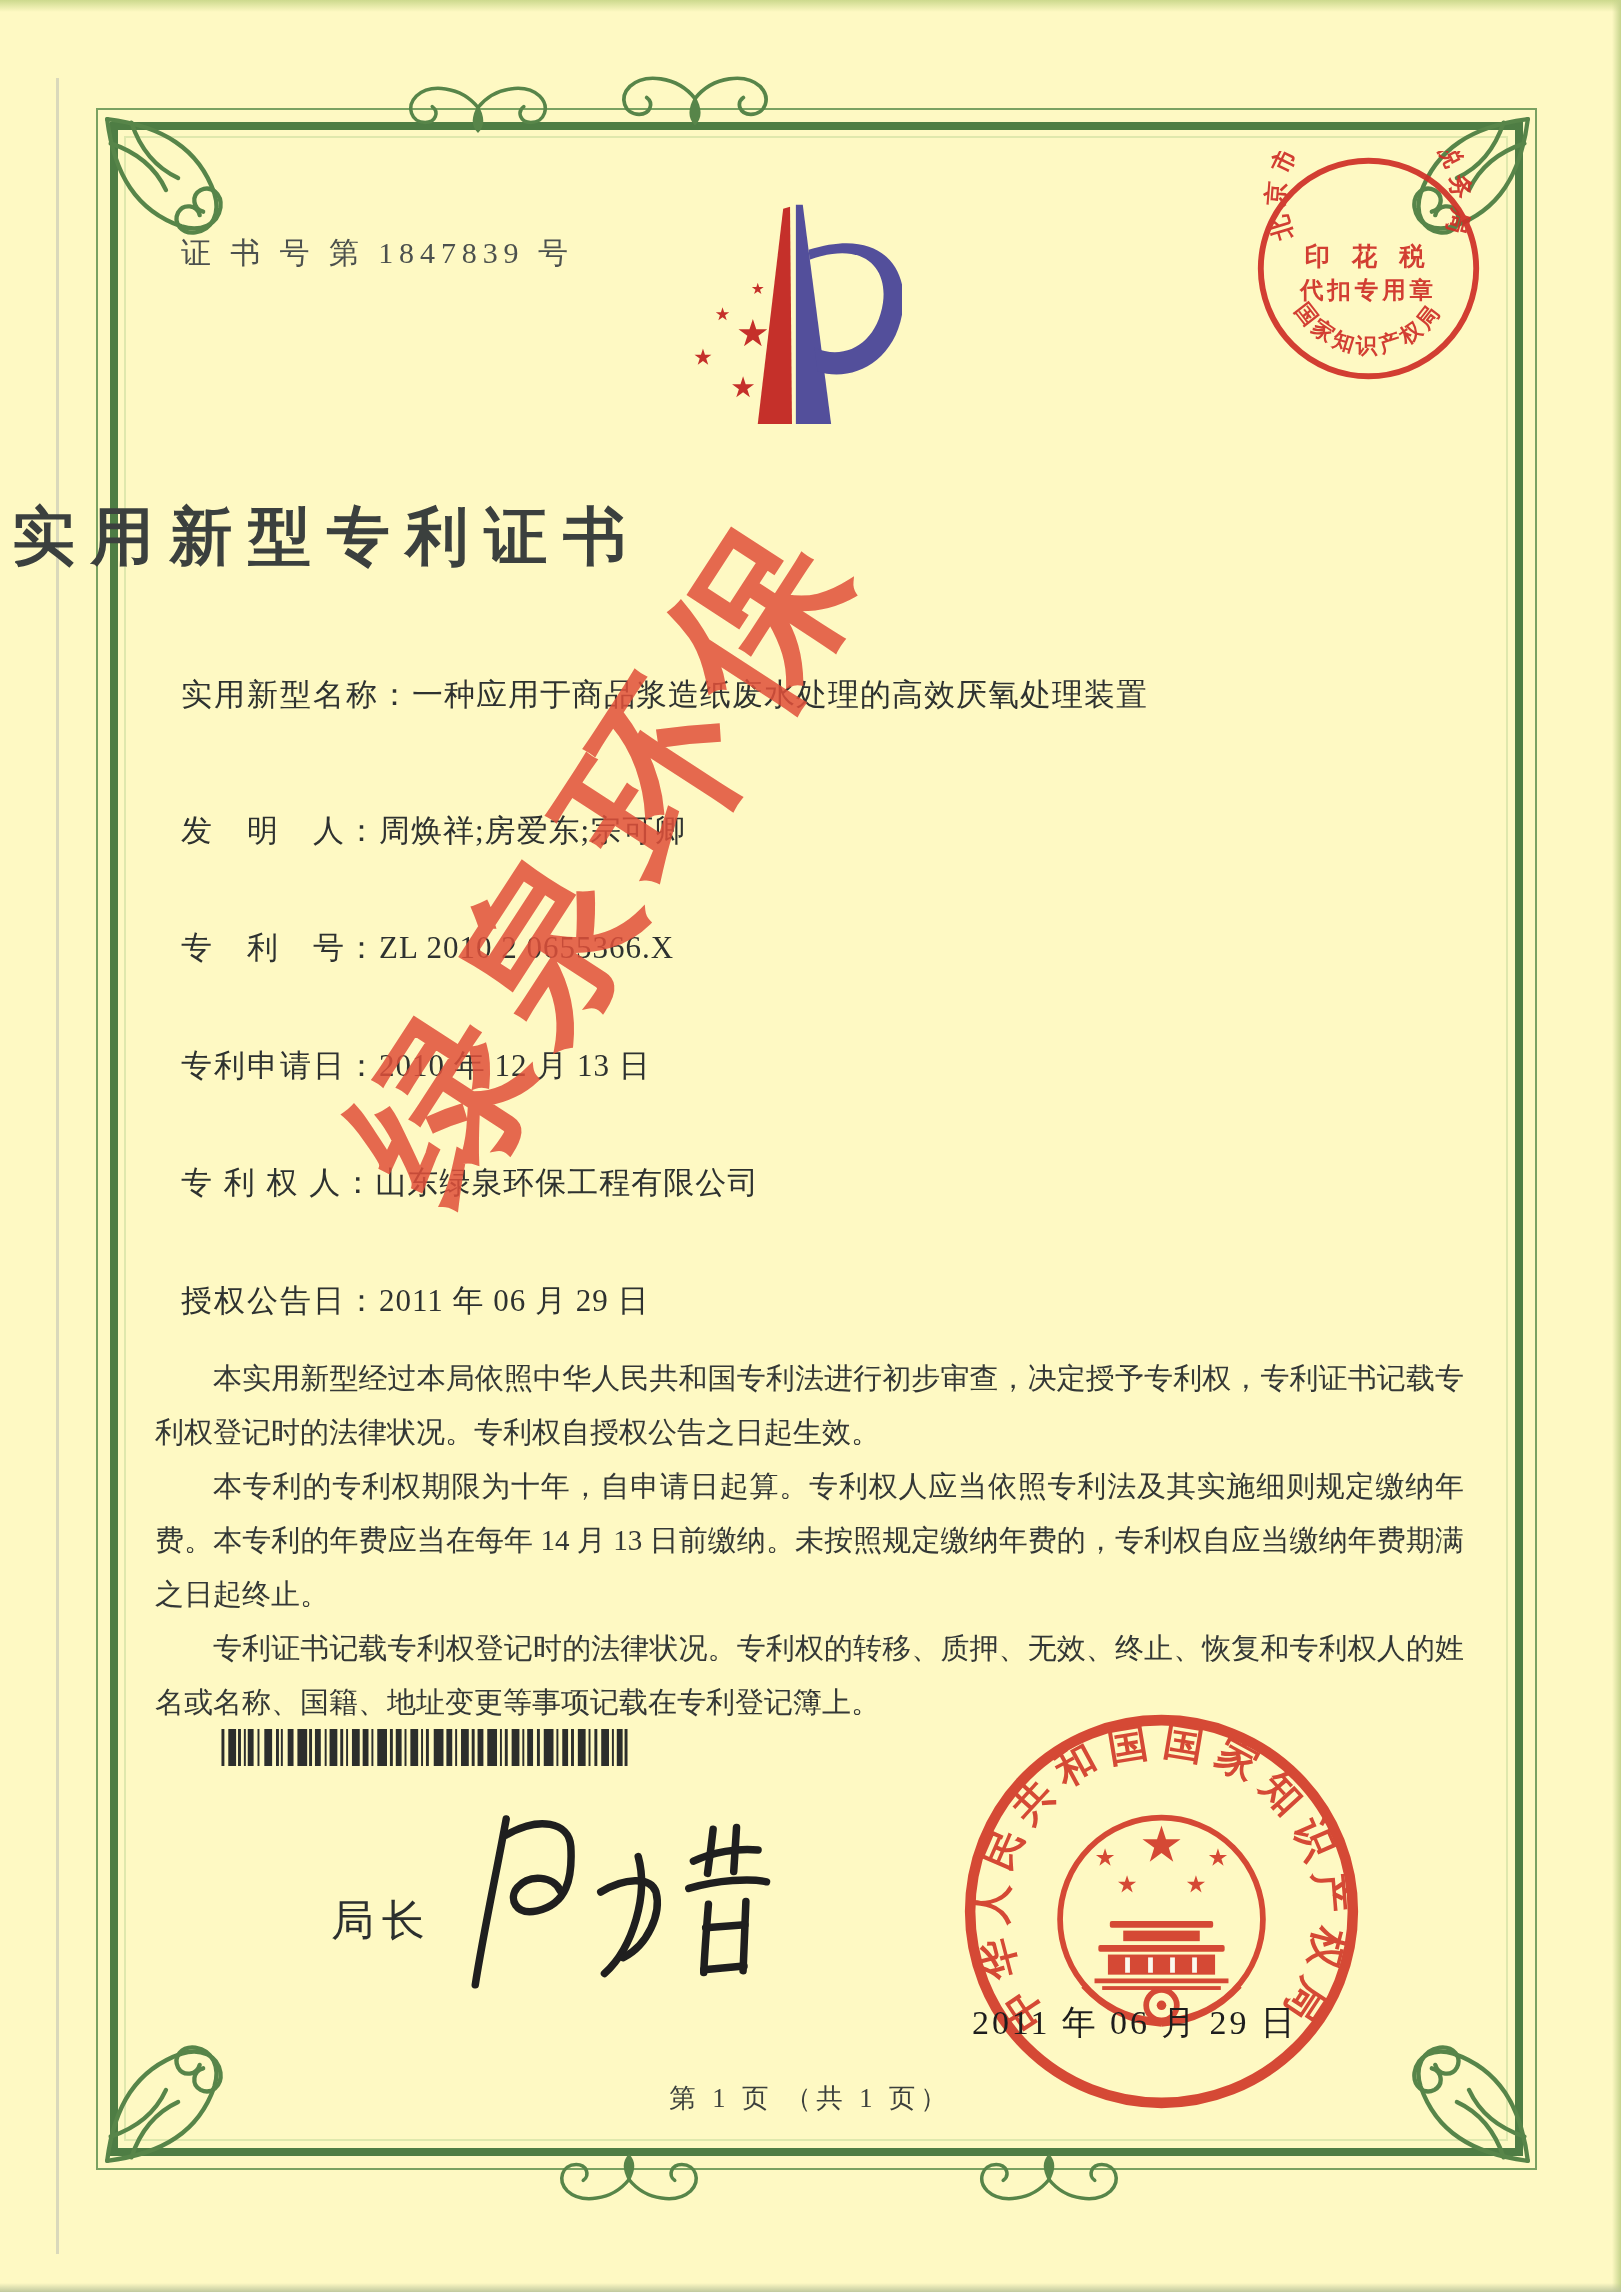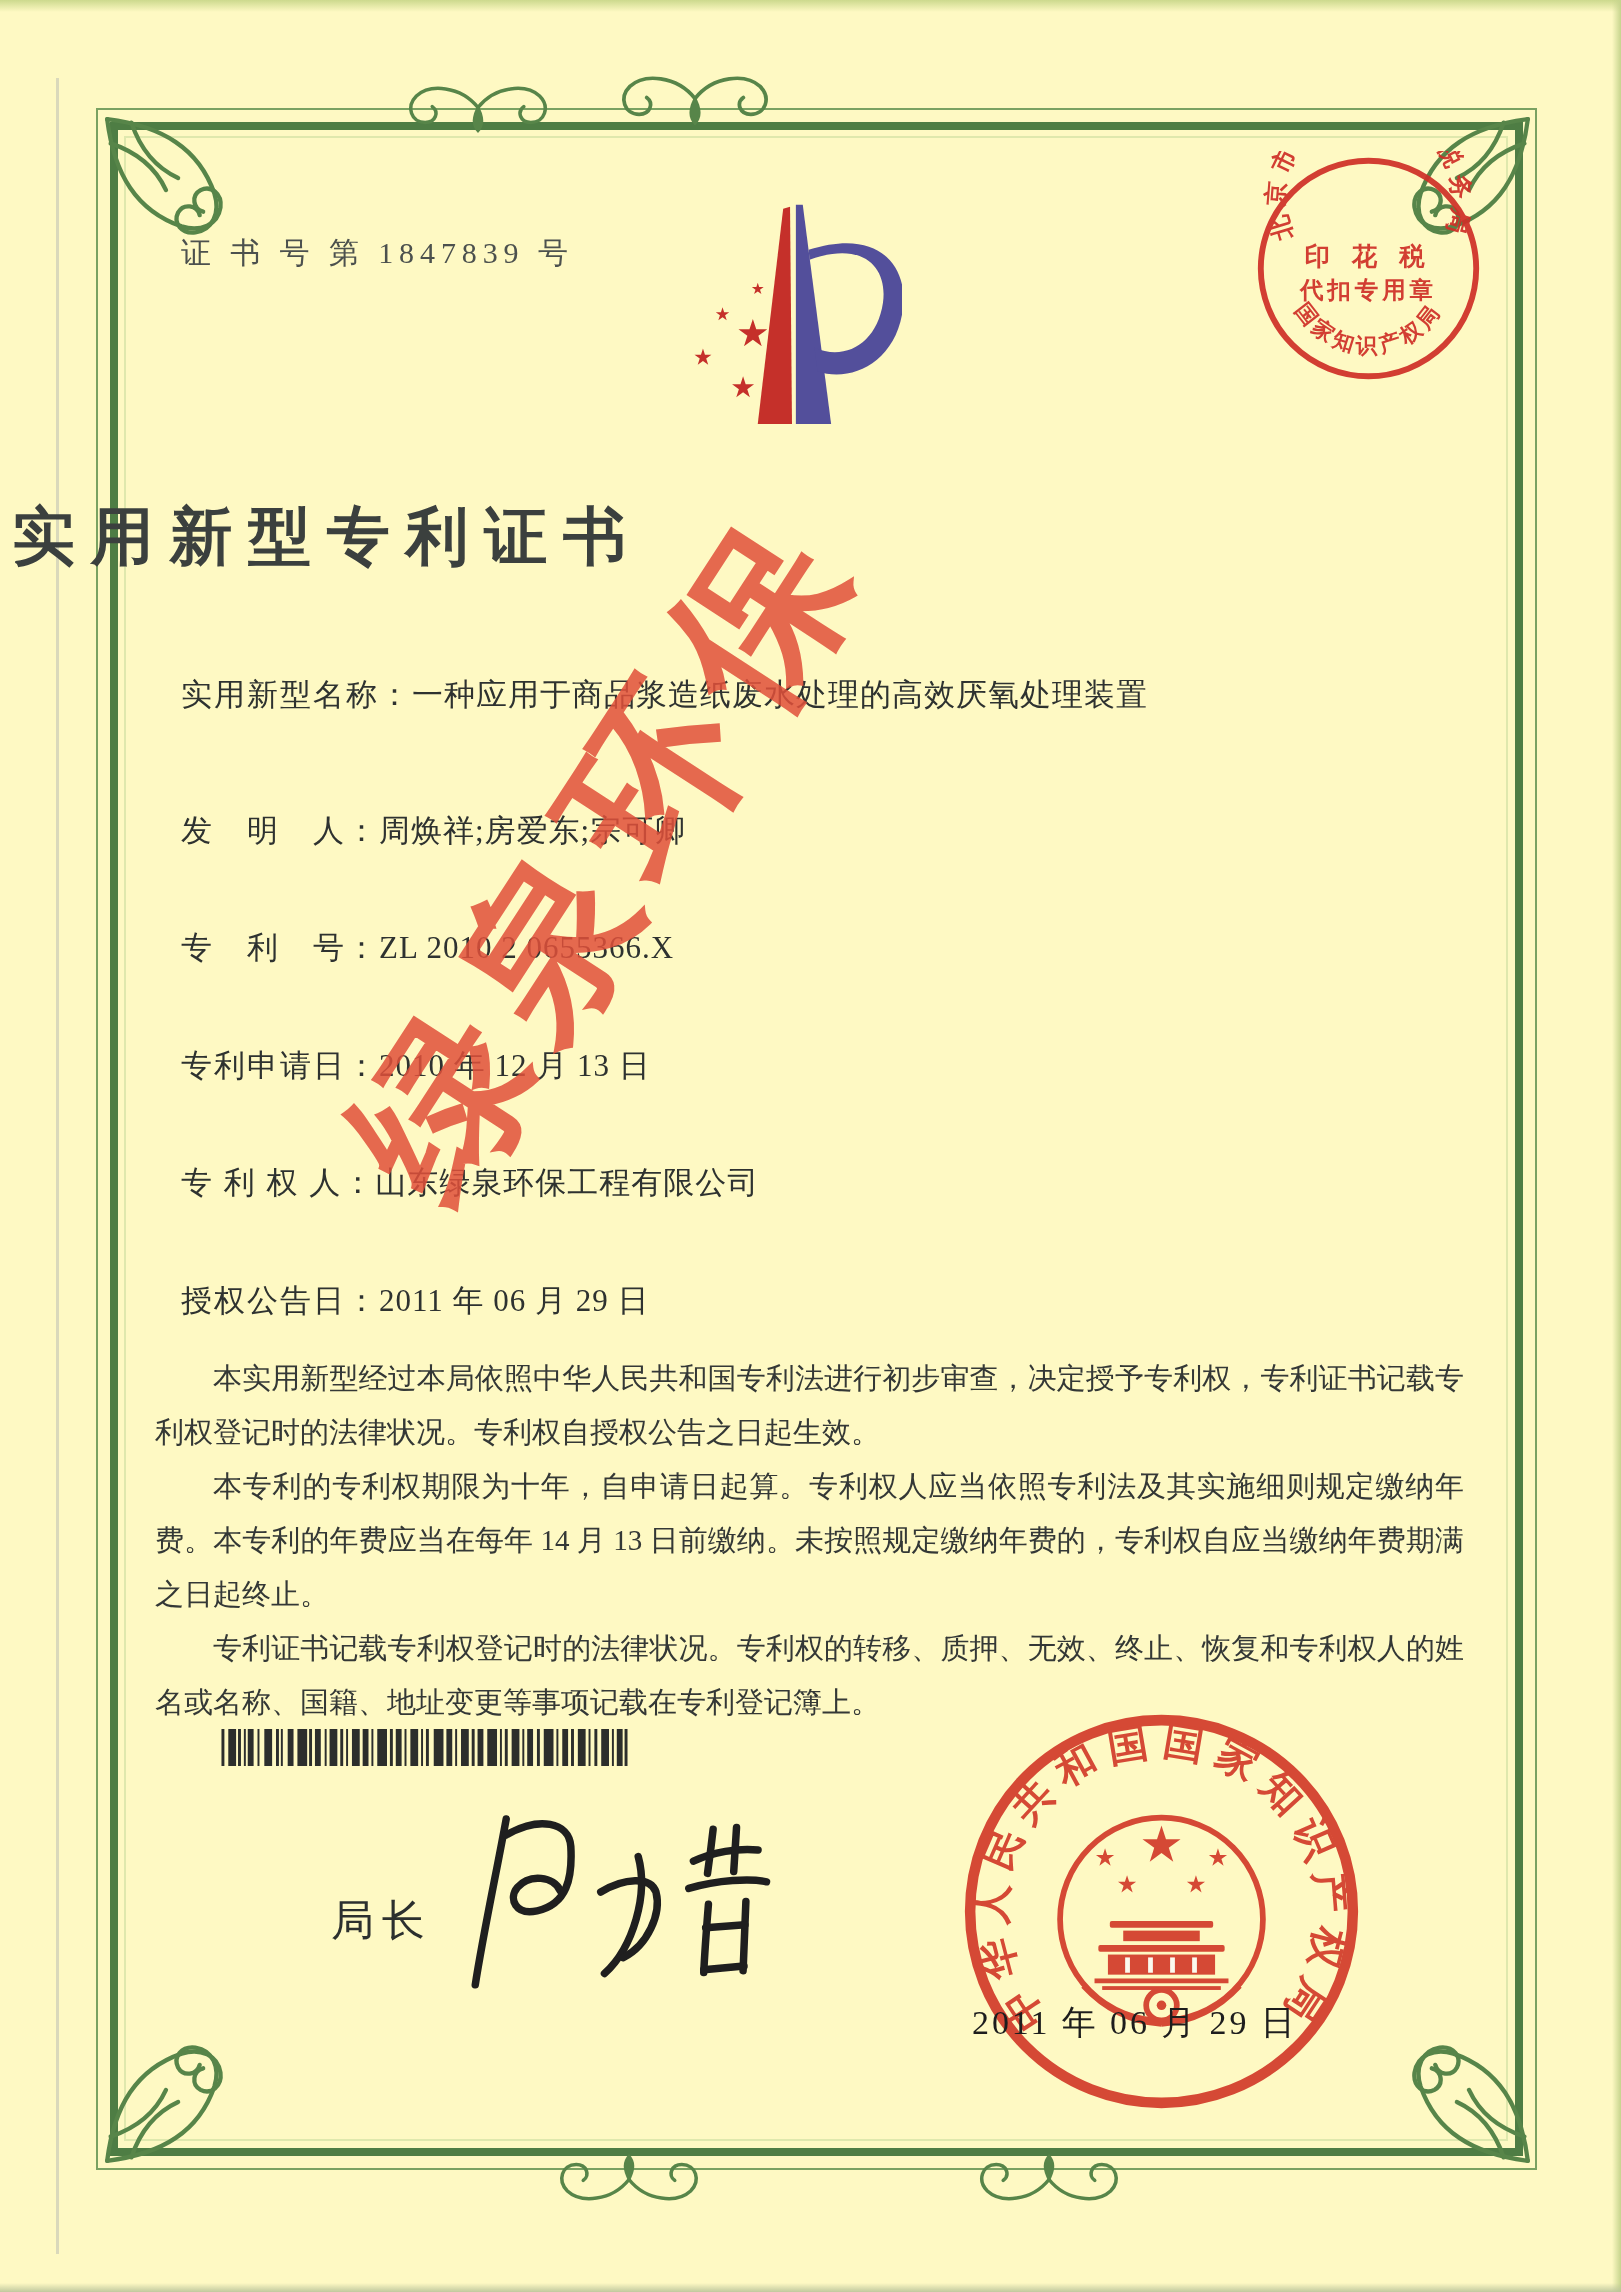--- a/index.html
+++ b/index.html
@@ -283,17 +283,18 @@
       </g>
       <rect x="150" y="290" width="140" height="5" fill="#d23b29"></rect>
       <rect x="158" y="298" width="124" height="4" fill="#d23b29"></rect>
       <circle cx="220" cy="318" r="16" fill="none" stroke="#d23b29" stroke-width="6"></circle>
       <circle cx="220" cy="318" r="5" fill="#d23b29"></circle>
       <path d="M138,298 C162,324 190,336 220,338 M302,298 C278,324 250,336 220,338" fill="none" stroke="#d23b29" stroke-width="5"></path>
     </g>
   </svg>
   <div class="seal-date">2011 年 06 月 29 日</div>
 
+  <div class="footer">第 1 页 （共 1 页）</div>
 
   <div class="watermark">绿泉环保</div>
 
 </div>
 
 
 </body></html>

